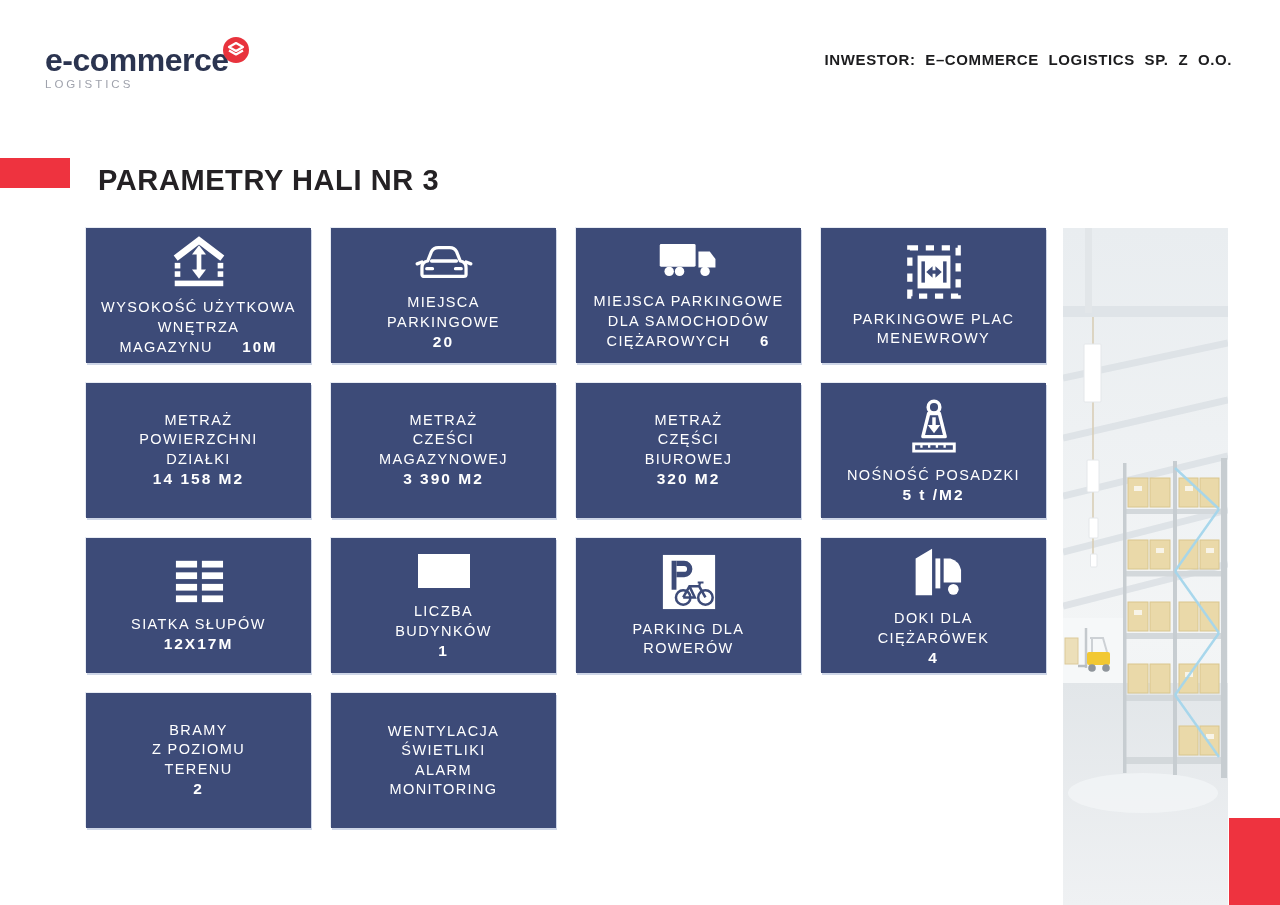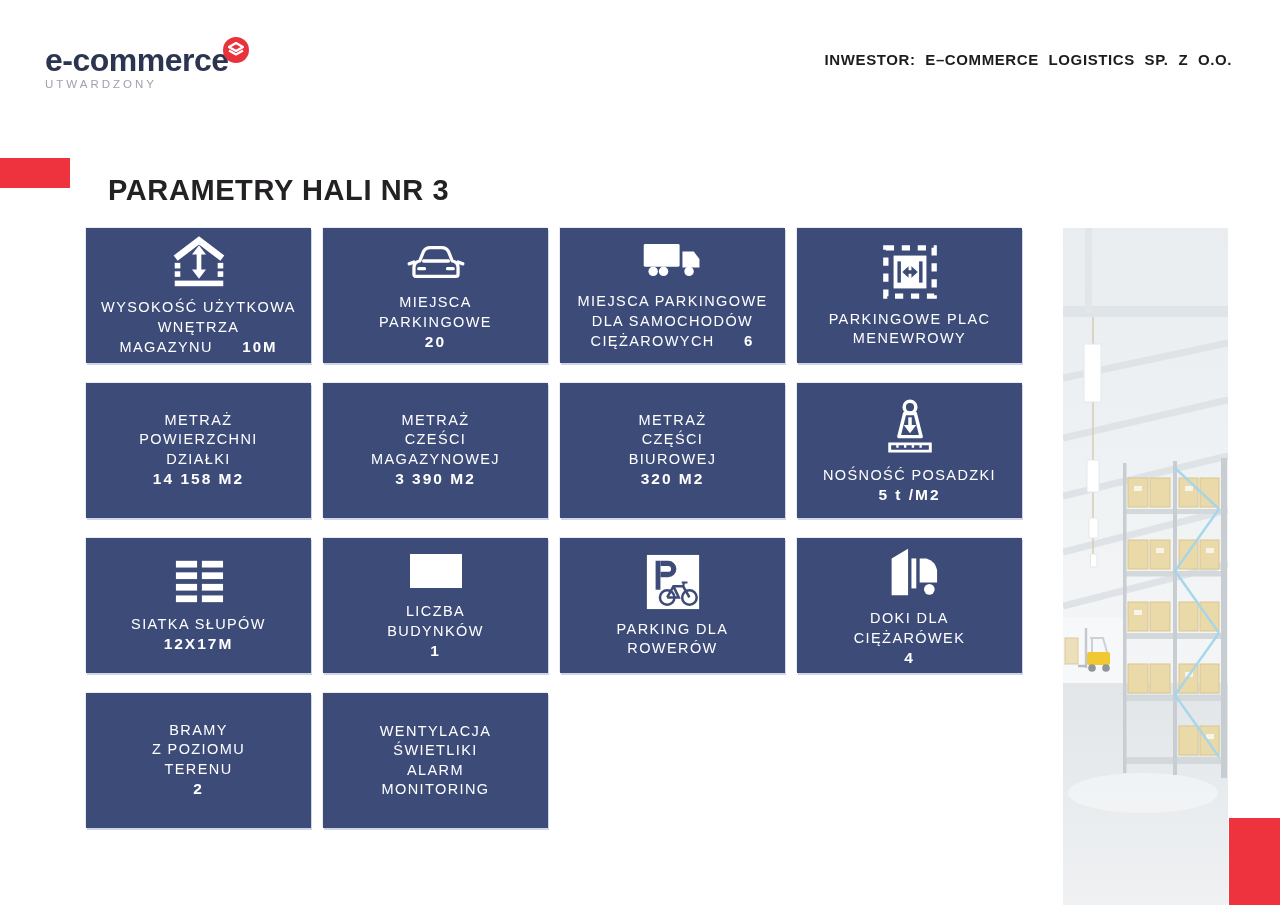--- a/index.html
+++ b/index.html
@@ -17,21 +17,21 @@
   .logo-word{font-size:32px;font-weight:800;color:var(--logo-navy);letter-spacing:-0.5px;line-height:1;}
   .logo-sub{font-size:11.5px;letter-spacing:3px;color:var(--logo-gray);margin-top:2px;}
   .logo-badge{position:absolute;left:177px;top:-8px;}
   .investor{top:51px;right:48px;font-size:15px;font-weight:bold;letter-spacing:0.6px;word-spacing:5px;color:#1c1c1e;}
 
   
   .title-red{left:0;top:158px;width:70px;height:30px;background:var(--accent-red);}
   .page-title{left:90px;top:156px;font-size:29px;font-weight:800;letter-spacing:0.6px;color:var(--title-black);}
 
   
-  .grid{left:86px;top:228px;display:grid;grid-template-columns:repeat(4,225px);grid-auto-rows:135px;gap:20px 12px;}
+  .grid{left:86px;top:228px;display:grid;grid-template-columns:repeat(4,225px);grid-auto-rows:135px;gap:20px 20px;}
   .tile{
     background:var(--tile-blue);color:#fff;
     display:flex;flex-direction:column;align-items:center;justify-content:center;
     text-align:center;padding:8px 6px;box-sizing:border-box;
     box-shadow:1px 2px 0 rgba(165,180,212,.55), -1px -1px 0 rgba(185,197,222,.35);
   }
   .tile .ticon{line-height:0;margin-bottom:9px;}
   .tile .tline{font-size:14.5px;letter-spacing:1.4px;line-height:1.34;display:block;}
   .tile b.tval{font-weight:bold;font-size:15.5px;letter-spacing:2px;display:block;line-height:1.34;}
   .tile b.tval.inline{display:inline;font-size:15px;margin-left:24px;}
@@ -39,36 +39,36 @@
   
   .photo{left:1063px;top:228px;width:165px;height:677px;}
   .photo svg{display:block;}
   .corner-red{left:1229px;top:818px;width:51px;height:87px;background:var(--accent-red);}
 </style>
 </head>
 <body style="--tile-blue: #3d4b78; --accent-red: #ee333f; --logo-navy: #2b3450; --logo-gray: #9fa2ac; --title-black: #242124;">
 
 <div class="abs logo">
   <div class="logo-word">e-commerce</div>
-  <div class="logo-sub">UTWARDZONY</div>
+  <div class="logo-sub">LOGISTICS</div>
   <span class="logo-badge">
     <svg width="28" height="28" viewBox="0 0 28 28">
       <circle cx="14" cy="14" r="13" fill="#e8333d"></circle>
       <g fill="none" stroke="#fff" stroke-width="2.2" stroke-linejoin="round">
         <path d="M14 7 L21 11 L14 15 L7 11 Z"></path>
         <path d="M7 14.5 L14 18.5 L21 14.5"></path>
       </g>
     </svg>
   </span>
 </div>
 
 <div class="abs investor">INWESTOR: E–COMMERCE LOGISTICS SP. Z O.O.</div>
 
 <div class="abs title-red"></div>
-<h1 class="abs page-title" style="margin:18px;">PARAMETRY HALI NR 3</h1>
+<h1 class="abs page-title" style="margin:8px;">PARAMETRY HALI NR 3</h1>
 
 <div class="abs grid" id="grid">
     <div class="tile">
       <span class="ticon"><svg width="60" height="56" viewBox="0 0 64 60">
           <path d="M7 27 L32 8 L57 27" fill="none" stroke="#fff" stroke-width="7"></path>
           <g fill="#fff">
             <rect x="6" y="32" width="6" height="6"></rect>
             <rect x="6" y="41" width="6" height="6"></rect>
             <rect x="52" y="32" width="6" height="6"></rect>
             <rect x="52" y="41" width="6" height="6"></rect>

